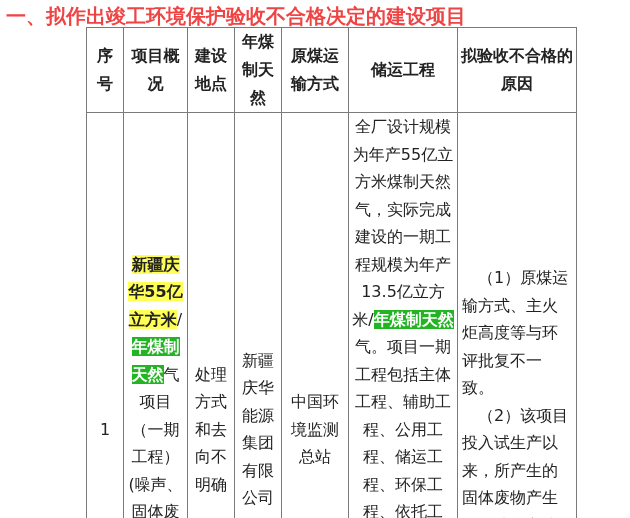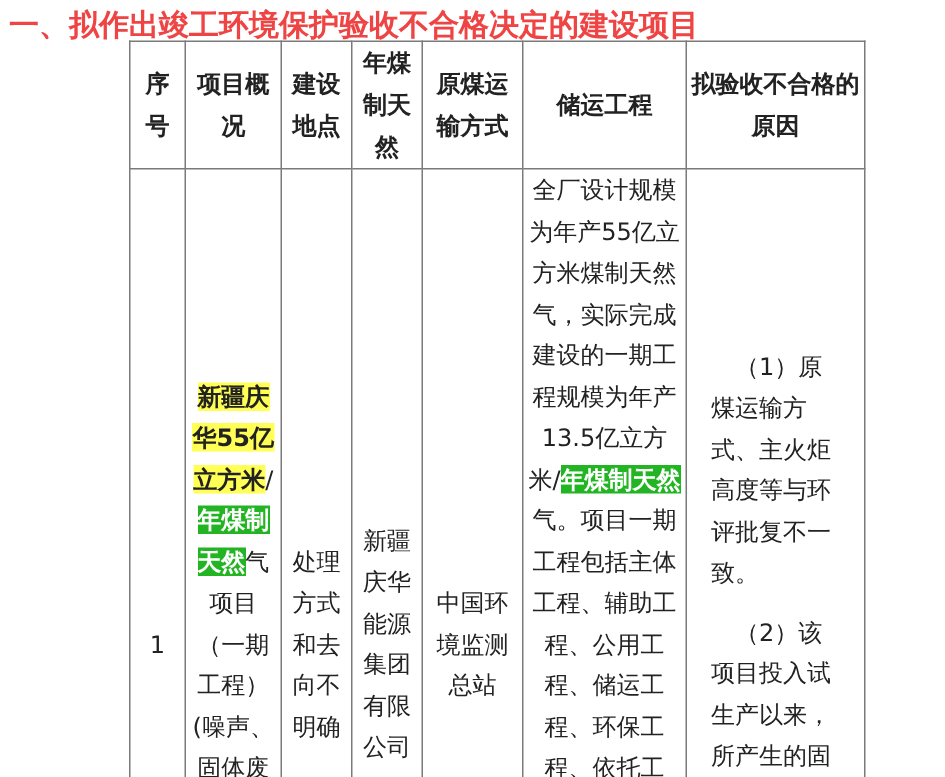--- a/index.html
+++ b/index.html
@@ -7,21 +7,21 @@
   .heading { position:absolute; left:6px; top:3px; font-size:20px; font-weight:bold; color:#ef4444; letter-spacing:0px; white-space:nowrap; }
   table.proj { position:absolute; left:86px; top:27px; border-collapse:collapse; table-layout:fixed; width:490px; }
   table.proj td, table.proj th { border:1.5px solid #7a7a7a; text-align:center; vertical-align:middle; padding:0 3px; font-size:16px; line-height:27.5px; }
   table.proj th { font-weight:bold; height:54px; color:#222; line-height:28px; }
   .body-row td { height:421px; }
   .hl-yellow { background:#ffff55; font-weight:bold; }
   .hl-green { background:#22b422; color:#ffffff; font-weight:bold; }
   .name-cell { line-height:29px; }
   .desc-cell { line-height:27.3px; font-size:10.5px; }
   .reason-cell { text-align:left !important; font-size:10.5px; line-height:27.5px; padding:0 4px !important; }
-  .reason-p { margin:12px; text-indent:1em; }
+  .reason-p { margin:0; text-indent:1em; }
 </style>
 </head>
 <body>
 
 <div class="heading">一、拟作出竣工环境保护验收不合格决定的建设项目</div>
 
 <table class="proj">
   <colgroup>
     <col style="width:37px">
     <col style="width:64px">

